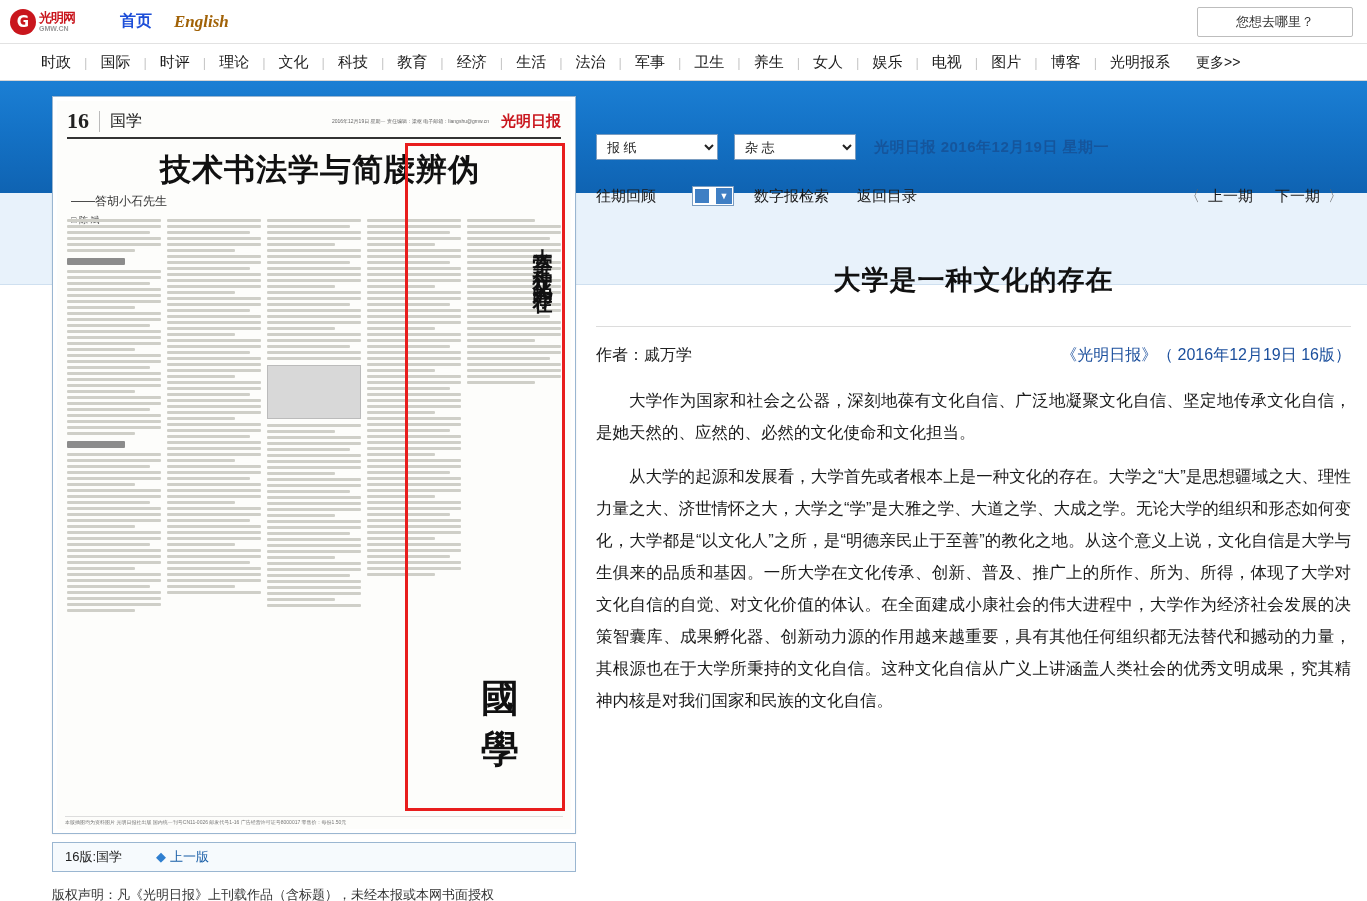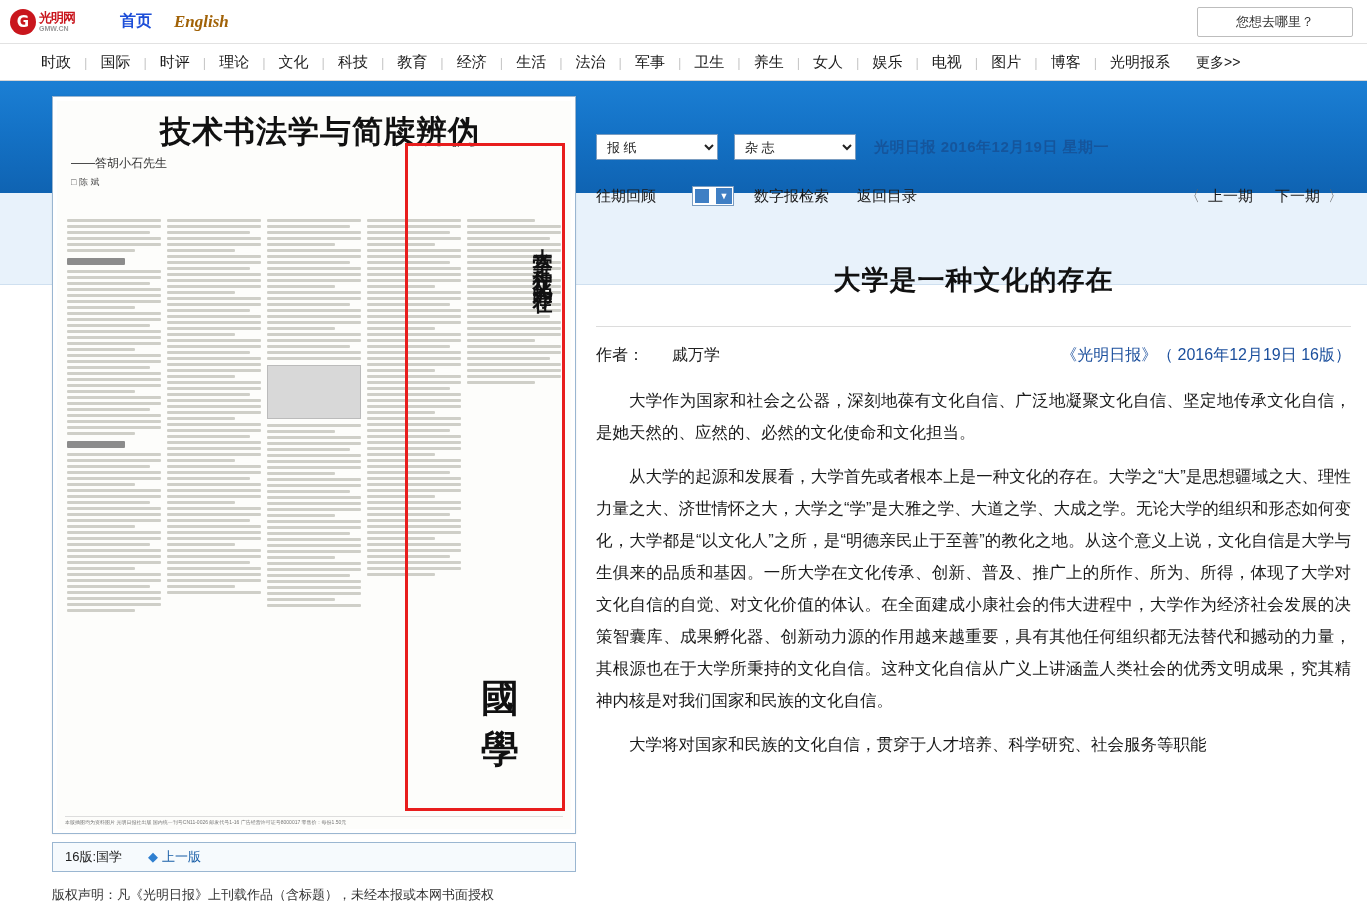--- a/index.html
+++ b/index.html
@@ -172,21 +172,21 @@
     position: absolute; left: 8px; right: 8px; bottom: 4px;
     font-size: 5px; color: #777; border-top:1px solid #ddd; padding-top:2px;
   }
   .page-bar {
     margin-top: 8px;
     width: 524px; height: 30px;
     border: 1px solid #9ab6d1;
     background: #f6fafd;
     display: flex; align-items: center;
     padding: 0 12px;
-    font-size: 13px; color: #222;
+    font-size: 13px; color: #222; gap: 8px;
   }
   .page-bar .prev { color:#1a5fa8; margin-left: 26px; }
   .diamond { color:#2f7fd0; margin-right:4px; }
   .copyright {
     margin-top: 14px;
     font-size: 13px; color: #333;
     width: 700px;
   }
   
   .right-pane {
@@ -233,21 +233,21 @@
   .article-title {
     text-align: center;
     font-size: 27px; font-weight: bold; color: #111;
     margin-top: 56px;
     letter-spacing: 1px;
   }
   .art-sep { border-bottom: 1px solid #dcdcdc; margin-top: 28px; }
   .art-meta {
     display: flex; align-items: baseline;
     margin-top: 18px;
-    font-size: 16px; color: #222; gap: 28px;
+    font-size: 16px; color: #222;
   }
   .art-meta .src { margin-left: auto; color: #1a4e9c; }
   .art-body { margin-top: 18px; }
   .art-body p {
     font-size: 16.5px;
     line-height: 32px;
     color: #1a1a1a;
     text-indent: 2em;
     margin: 0 0 12px 0;
     text-align: justify;
@@ -313,20 +313,26 @@
 </div>
 
 <div class="blueband"></div>
 <div class="lightband"></div>
 
 <div class="content">
 
   <div class="left-pane">
     <div class="paper-frame">
       <div class="paper-inner">
+        <div class="pg-head">
+          <div class="pg-num">16</div>
+          <div class="pg-sec">国学</div>
+          <div class="pg-meta">2016年12月19日 星期一   责任编辑：梁枢  电子邮箱：liangshu@gmw.cn</div>
+          <div class="pg-masthead">光明日报</div>
+        </div>
         <div class="pg-title">技术书法学与简牍辨伪</div>
         <div class="pg-sub">——答胡小石先生</div>
         <div class="pg-byline">□ 陈 斌</div>
 
         <div class="cols">
           <div class="col">
             <div class="tline"></div>
               <div class="tline"></div>
               <div class="tline m"></div>
               <div class="tline"></div>
@@ -659,16 +665,15 @@
 
     <div class="art-meta">
       <span>作者：</span>
         <span>戚万学</span>
       <span class="src">《光明日报》（ 2016年12月19日  16版）</span>
     </div>
 
     <div class="art-body">
       <p>大学作为国家和社会之公器，深刻地葆有文化自信、广泛地凝聚文化自信、坚定地传承文化自信，是她天然的、应然的、必然的文化使命和文化担当。</p>
       <p>从大学的起源和发展看，大学首先或者根本上是一种文化的存在。大学之“大”是思想疆域之大、理性力量之大、济世情怀之大，大学之“学”是大雅之学、大道之学、大成之学。无论大学的组织和形态如何变化，大学都是“以文化人”之所，是“明德亲民止于至善”的教化之地。从这个意义上说，文化自信是大学与生俱来的品质和基因。一所大学在文化传承、创新、普及、推广上的所作、所为、所得，体现了大学对文化自信的自觉、对文化价值的体认。在全面建成小康社会的伟大进程中，大学作为经济社会发展的决策智囊库、成果孵化器、创新动力源的作用越来越重要，具有其他任何组织都无法替代和撼动的力量，其根源也在于大学所秉持的文化自信。这种文化自信从广义上讲涵盖人类社会的优秀文明成果，究其精神内核是对我们国家和民族的文化自信。</p>
-      <p>大学将对国家和民族的文化自信，贯穿于人才培养、科学研究、社会服务等职能</p>
     </div>
   </div>
 </div>
 
 </body></html>

